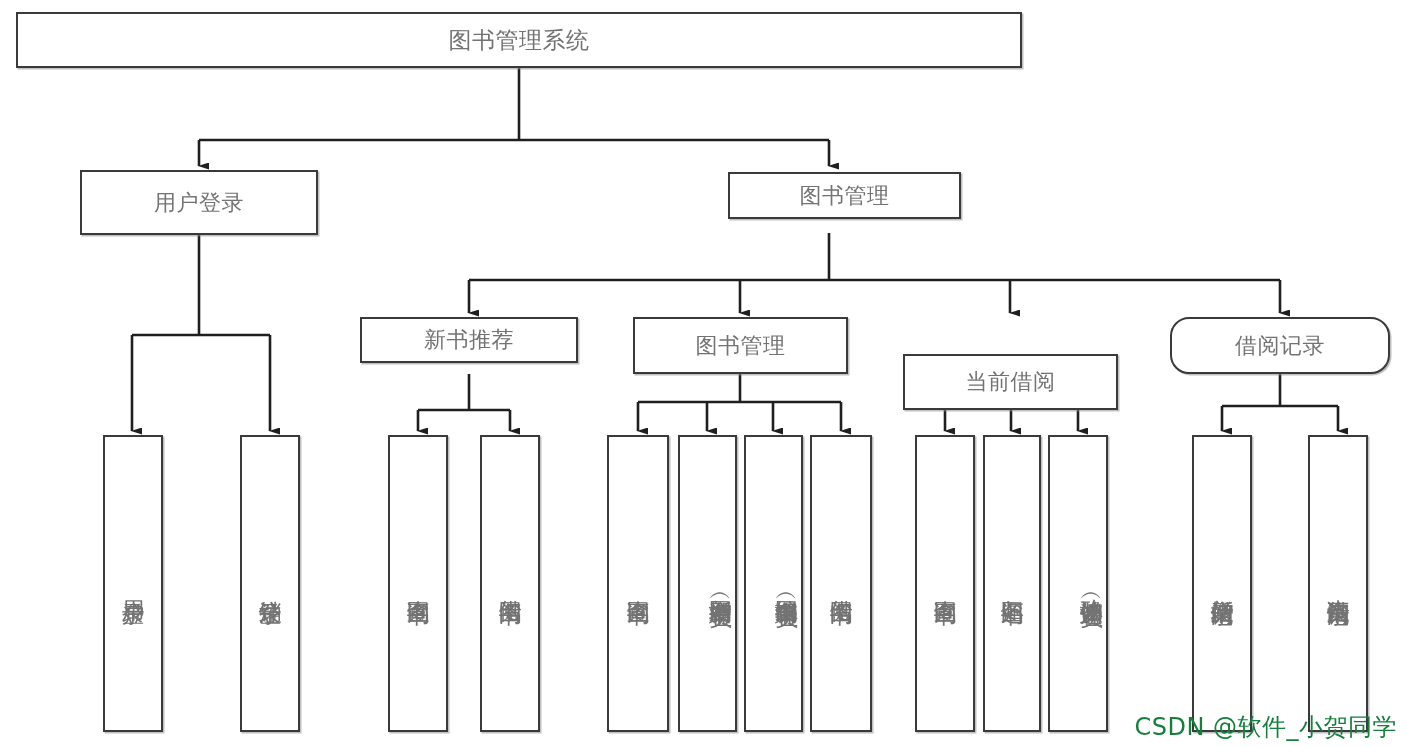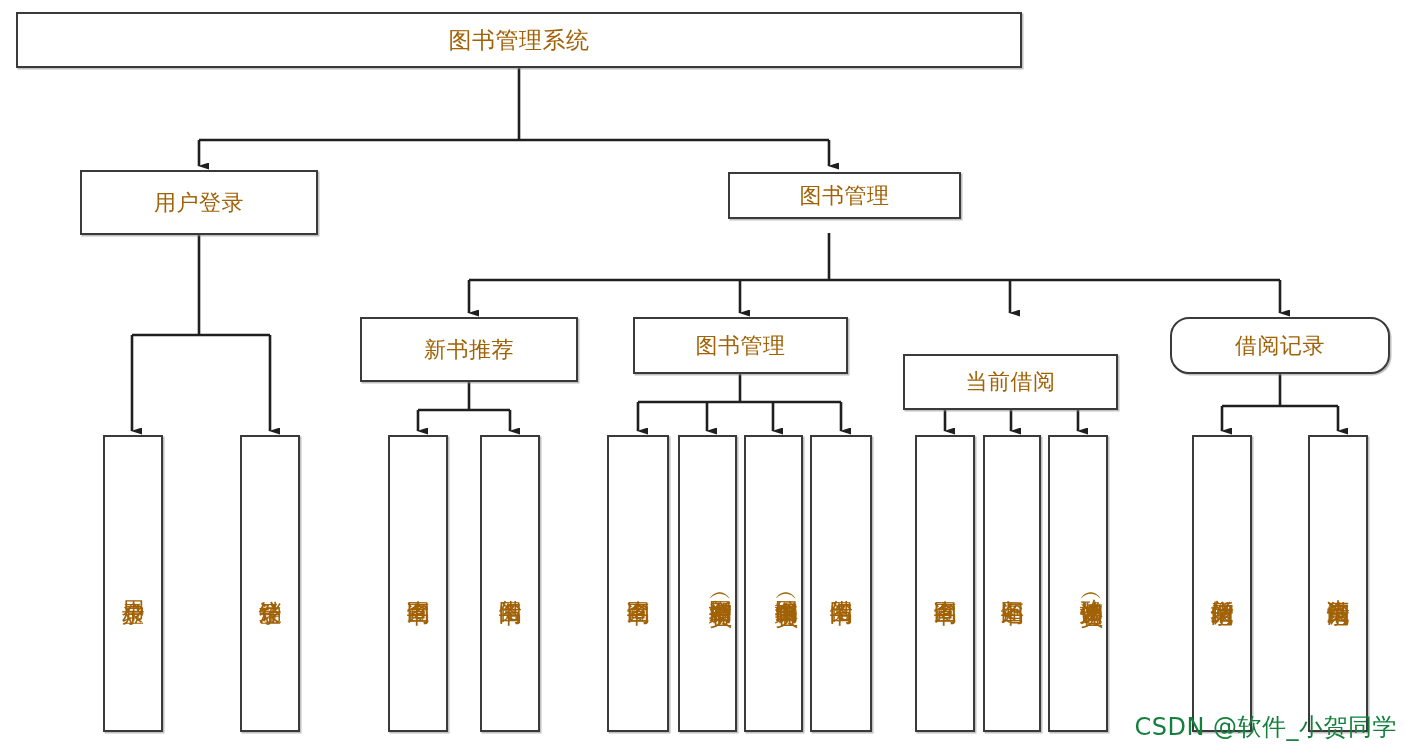--- a/index.html
+++ b/index.html
@@ -18,21 +18,21 @@
     overflow: hidden;
   }
   .node {
     position: absolute;
     box-sizing: border-box;
     border: 2px solid #3a3a3a;
     background: #ffffff;
     display: flex;
     align-items: center;
     justify-content: center;
-    color: #a16207;
+    color: #737373;
     box-shadow: 1.5px 1.5px 0 rgba(140,140,140,0.55);
   }
   .node-h {
     font-size: 22px;
     line-height: 1.15;
     letter-spacing: 0.5px;
     white-space: nowrap;
   }
   .node-root {
     font-size: 23px;
@@ -123,21 +123,21 @@
       <path d="M1222,406 L1222,431" marker-end="url(#arrow)"></path>
       <path d="M1338,406 L1338,431" marker-end="url(#arrow)"></path>
     </g>
   </svg>
 
   <div class="node node-h node-root" style="left:16px; top:12px; width:1006px; height:56px;">图书管理系统</div>
 
   <div class="node node-h" style="left:80px; top:170px; width:238px; height:65px;">用户登录</div>
   <div class="node node-h" style="left:728px; top:172px; width:233px; height:47px;">图书管理</div>
 
-  <div class="node node-h" style="left:360px; top:317px; width:218px; height:65px;">新书推荐</div>
+  <div class="node node-h" style="left:360px; top:317px; width:218px; height:46px;">新书推荐</div>
   <div class="node node-h" style="left:633px; top:317px; width:215px; height:57px;">图书管理</div>
   <div class="node node-h" style="left:903px; top:317px; width:215px; height:56px;margin-top:37px;">当前借阅</div>
   <div class="node node-h" style="left:1170px; top:317px; width:220px; height:57px;border-radius:19px;">借阅记录</div>
 
   <div class="node node-v mid" style="left:103px; top:435px; width:60px; height:297px;">用户登录</div>
   <div class="node node-v mid" style="left:240px; top:435px; width:60px; height:297px;">注销登录</div>
 
   <div class="node node-v mid" style="left:388px; top:435px; width:60px; height:297px;">查询图书</div>
   <div class="node node-v mid" style="left:480px; top:435px; width:60px; height:297px;">借阅图书</div>
 

